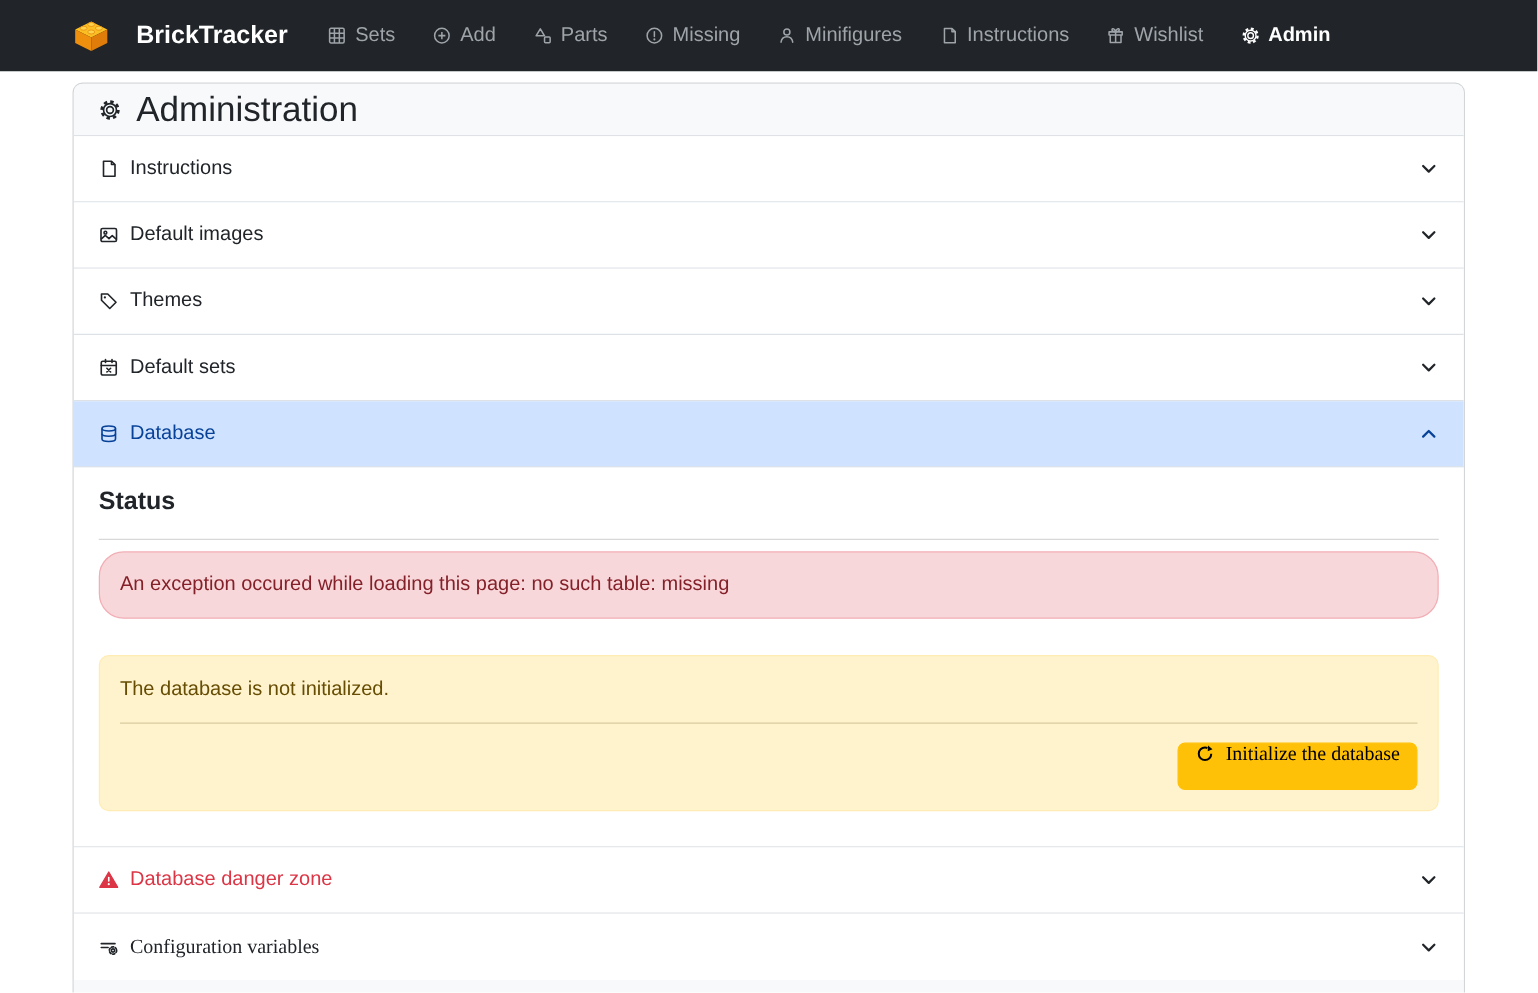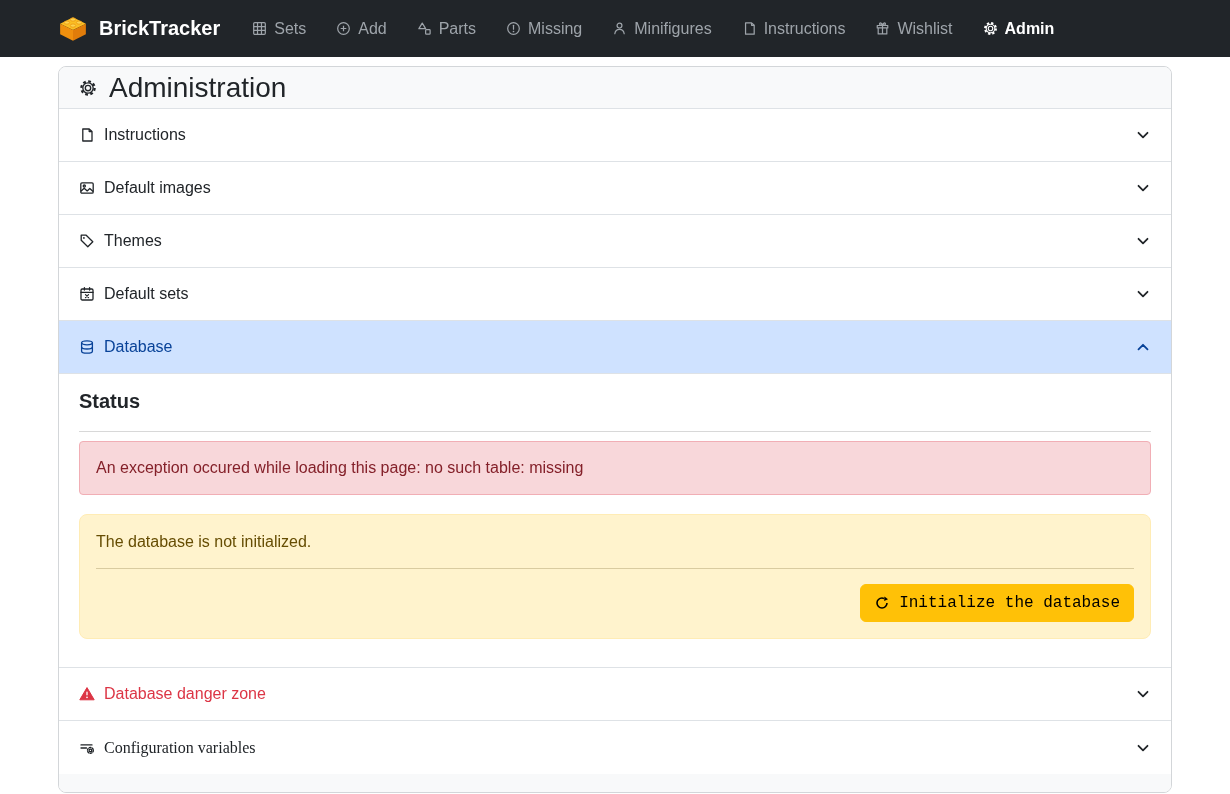--- a/index.html
+++ b/index.html
@@ -9,21 +9,21 @@
     --danger-bg:#f8d7da; --danger-border:#f1aeb5; --danger-text:#842029;
     --warning-bg:#fff3cd; --warning-border:#ffecb5; --warning-text:#664d03;
     --warning-divider:#d9cba0; --btn-warning:#ffc107; --btn-text:#000000;
     --danger-link:#dc3545;
   }
   *{margin:0;padding:0;box-sizing:border-box;}
   html,body{width:1230px;height:794px;overflow:hidden;background:#fff;
     font-family:"Liberation Sans","DejaVu Sans",sans-serif;color:var(--body-text);}
   .navbar{height:57px;background:var(--navbar-bg);display:flex;align-items:center;}
   .navbar-inner{width:1114px;margin:0 auto;display:flex;align-items:center;}
-  .brand{display:flex;align-items:center;gap:11px;color:var(--nav-active);
+  .brand{display:flex;align-items:center;gap:21px;color:var(--nav-active);
     font-size:20px;font-weight:700;text-decoration:none;cursor:pointer;}
   .nav-list{list-style:none;display:flex;align-items:center;gap:30px;margin-left:32px;}
   .nav-item{display:flex;align-items:center;gap:7px;font-size:16px;color:var(--nav-link);
     text-decoration:none;cursor:pointer;}
   .nav-item.active{color:var(--nav-active);font-weight:700;}
   .nav-item .i{display:inline-flex;}
   .card{width:1114px;margin:9px auto 0;border:1px solid var(--card-border);
     border-radius:8px;background:#fff;overflow:hidden;}
   .card-header{background:var(--header-bg);border-bottom:1px solid var(--border);
     padding:8px 20px;display:flex;align-items:center;gap:12px;font-size:28px;
@@ -32,29 +32,29 @@
     border:none;border-bottom:1px solid var(--border);background:#fff;width:100%;
     font-size:16px;font-family:inherit;color:var(--body-text);cursor:pointer;text-align:left;}
   .acc-btn .chev{margin-left:auto;display:inline-flex;}
   .acc-btn.active{background:var(--active-bg);color:var(--active-text);}
   .acc-btn.danger{color:var(--danger-link);}
   .acc-btn.last{border-bottom:none;font-family:Liberation Serif, serif;}
   .acc-body{padding:16px 20px 28px;border-bottom:1px solid var(--border);background:#fff;}
   .section-title{font-size:20px;font-weight:600;line-height:22px;margin-bottom:19px;}
   .section-hr{border:none;border-top:1px solid #d8d8d8;margin:0 0 9px;}
   .alert-danger{background:var(--danger-bg);border:1px solid var(--danger-border);
-    color:var(--danger-text);border-radius:4px;padding:15px 16px;font-size:16px;
-    line-height:22px;margin-bottom:19px;}
+    color:var(--danger-text);border-radius:20px;padding:15px 16px;font-size:16px;
+    line-height:22px;margin-bottom:29px;}
   .alert-warning{background:var(--warning-bg);border:1px solid var(--warning-border);
     color:var(--warning-text);border-radius:8px;padding:16px;font-size:16px;line-height:22px;}
   .alert-warning hr{border:none;border-top:1px solid var(--warning-divider);margin:15px 0;}
   .btn-row{text-align:right;}
-  .btn-warning{display:inline-flex;align-items:center;gap:9px;height:38px;padding:0 13px;
+  .btn-warning{display:inline-flex;align-items:flex-start;gap:9px;height:38px;padding:0 13px;
     background:var(--btn-warning);border:1px solid var(--btn-warning);border-radius:6px;
-    color:var(--btn-text);font-size:16px;font-family:Liberation Mono, monospace;cursor:pointer;}
+    color:var(--btn-text);font-size:16px;font-family:Liberation Serif, serif;cursor:pointer;}
   .card-footer{height:18px;background:var(--header-bg);}
   .i{display:inline-flex;vertical-align:middle;}
 </style>
 </head>
 <body>
 
 <nav class="navbar">
   <div class="navbar-inner">
     <a class="brand">
       <span class="i">

